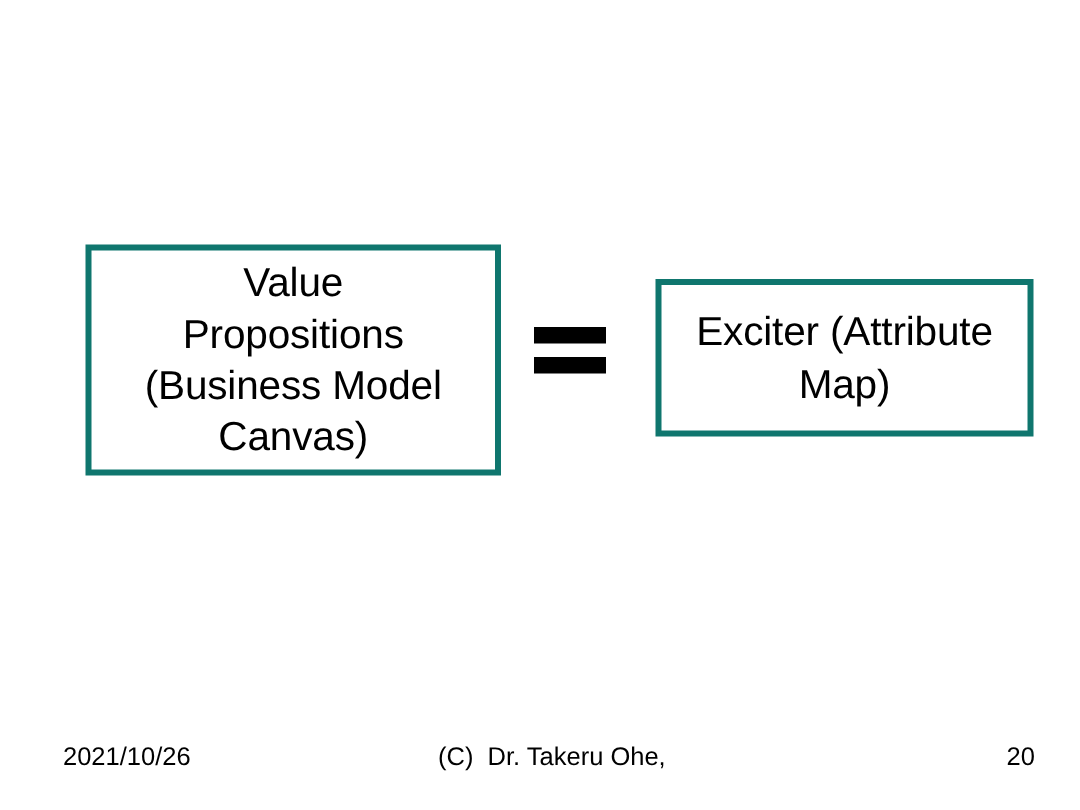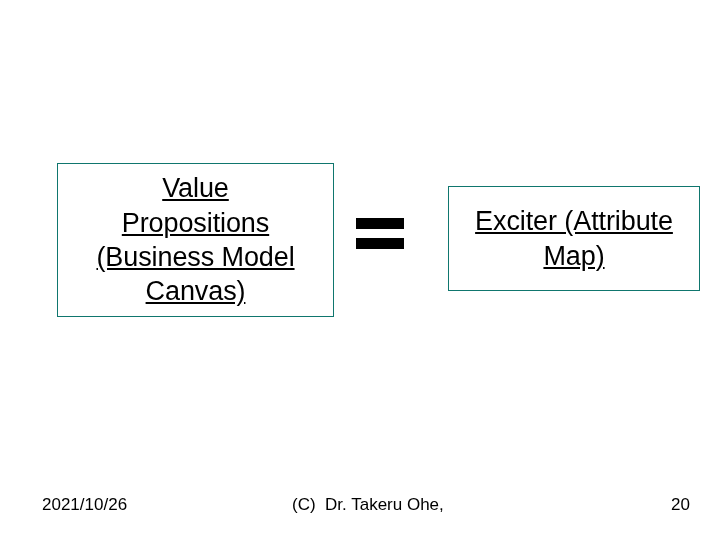--- a/index.html
+++ b/index.html
@@ -22,27 +22,26 @@
     top: 0;
     width: 720px;
     height: 540px;
     background: #ffffff;
   }
 
   
   .concept-box {
     position: absolute;
     box-sizing: border-box;
-    border: 1px solid #0f766e;
+    border: 4px solid #0f766e;
     background: #ffffff;
     display: flex;
     align-items: center;
     justify-content: center;
     text-align: center;
-    text-decoration: underline;
   }
   .concept-box .box-label {
     display: block;
     width: 100%;
     text-align: center;
     white-space: pre-line;
     line-height: 1.27;
     letter-spacing: -0.1px;
   }
 
@@ -50,21 +49,21 @@
     left: 57px;
     top: 163px;
     width: 277px;
     height: 154px;
   }
   #box-value-propositions .box-label {
     font-size: 27px;
   }
 
   #box-exciter {
-    left: 448px;
+    left: 437px;
     top: 186px;
     width: 252px;
     height: 105px;
   }
   #box-exciter .box-label {
     font-size: 27px;
   }
 
   
   #equals-symbol {

